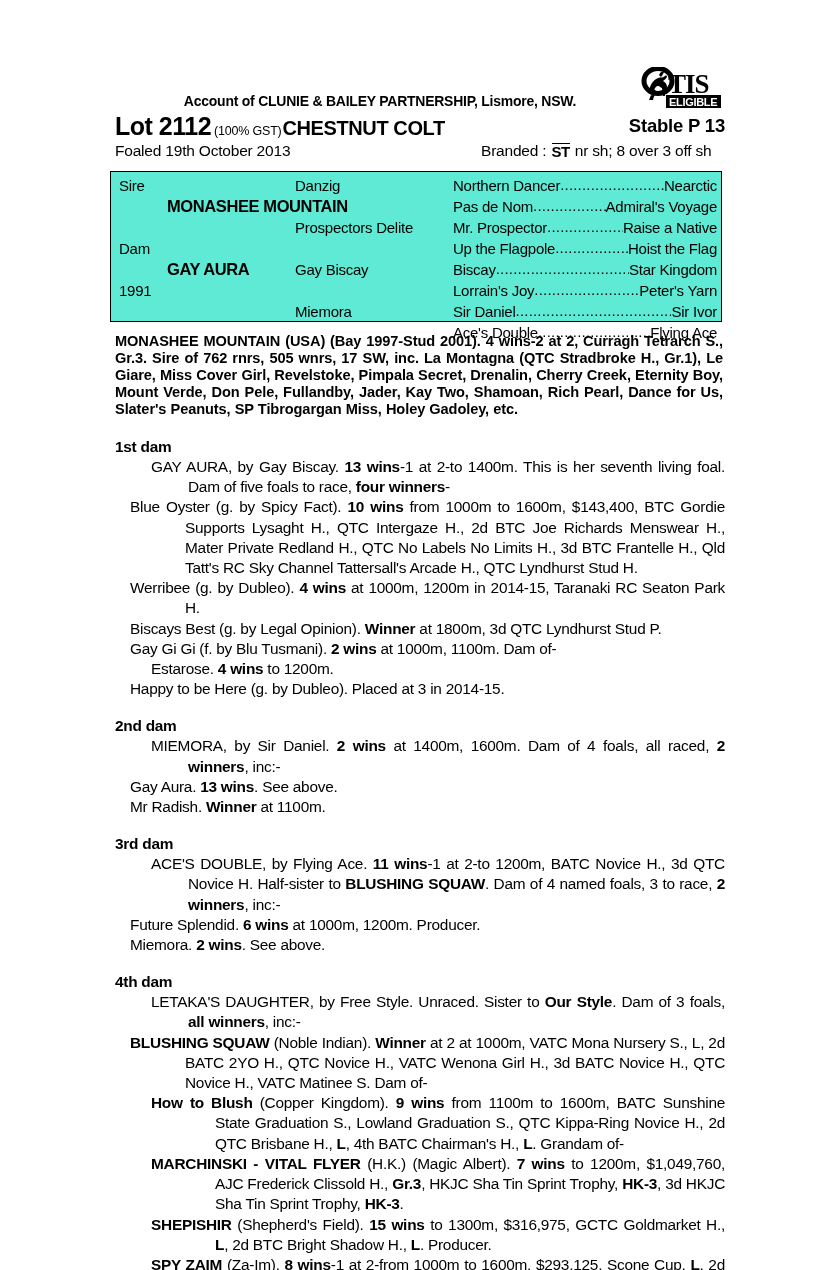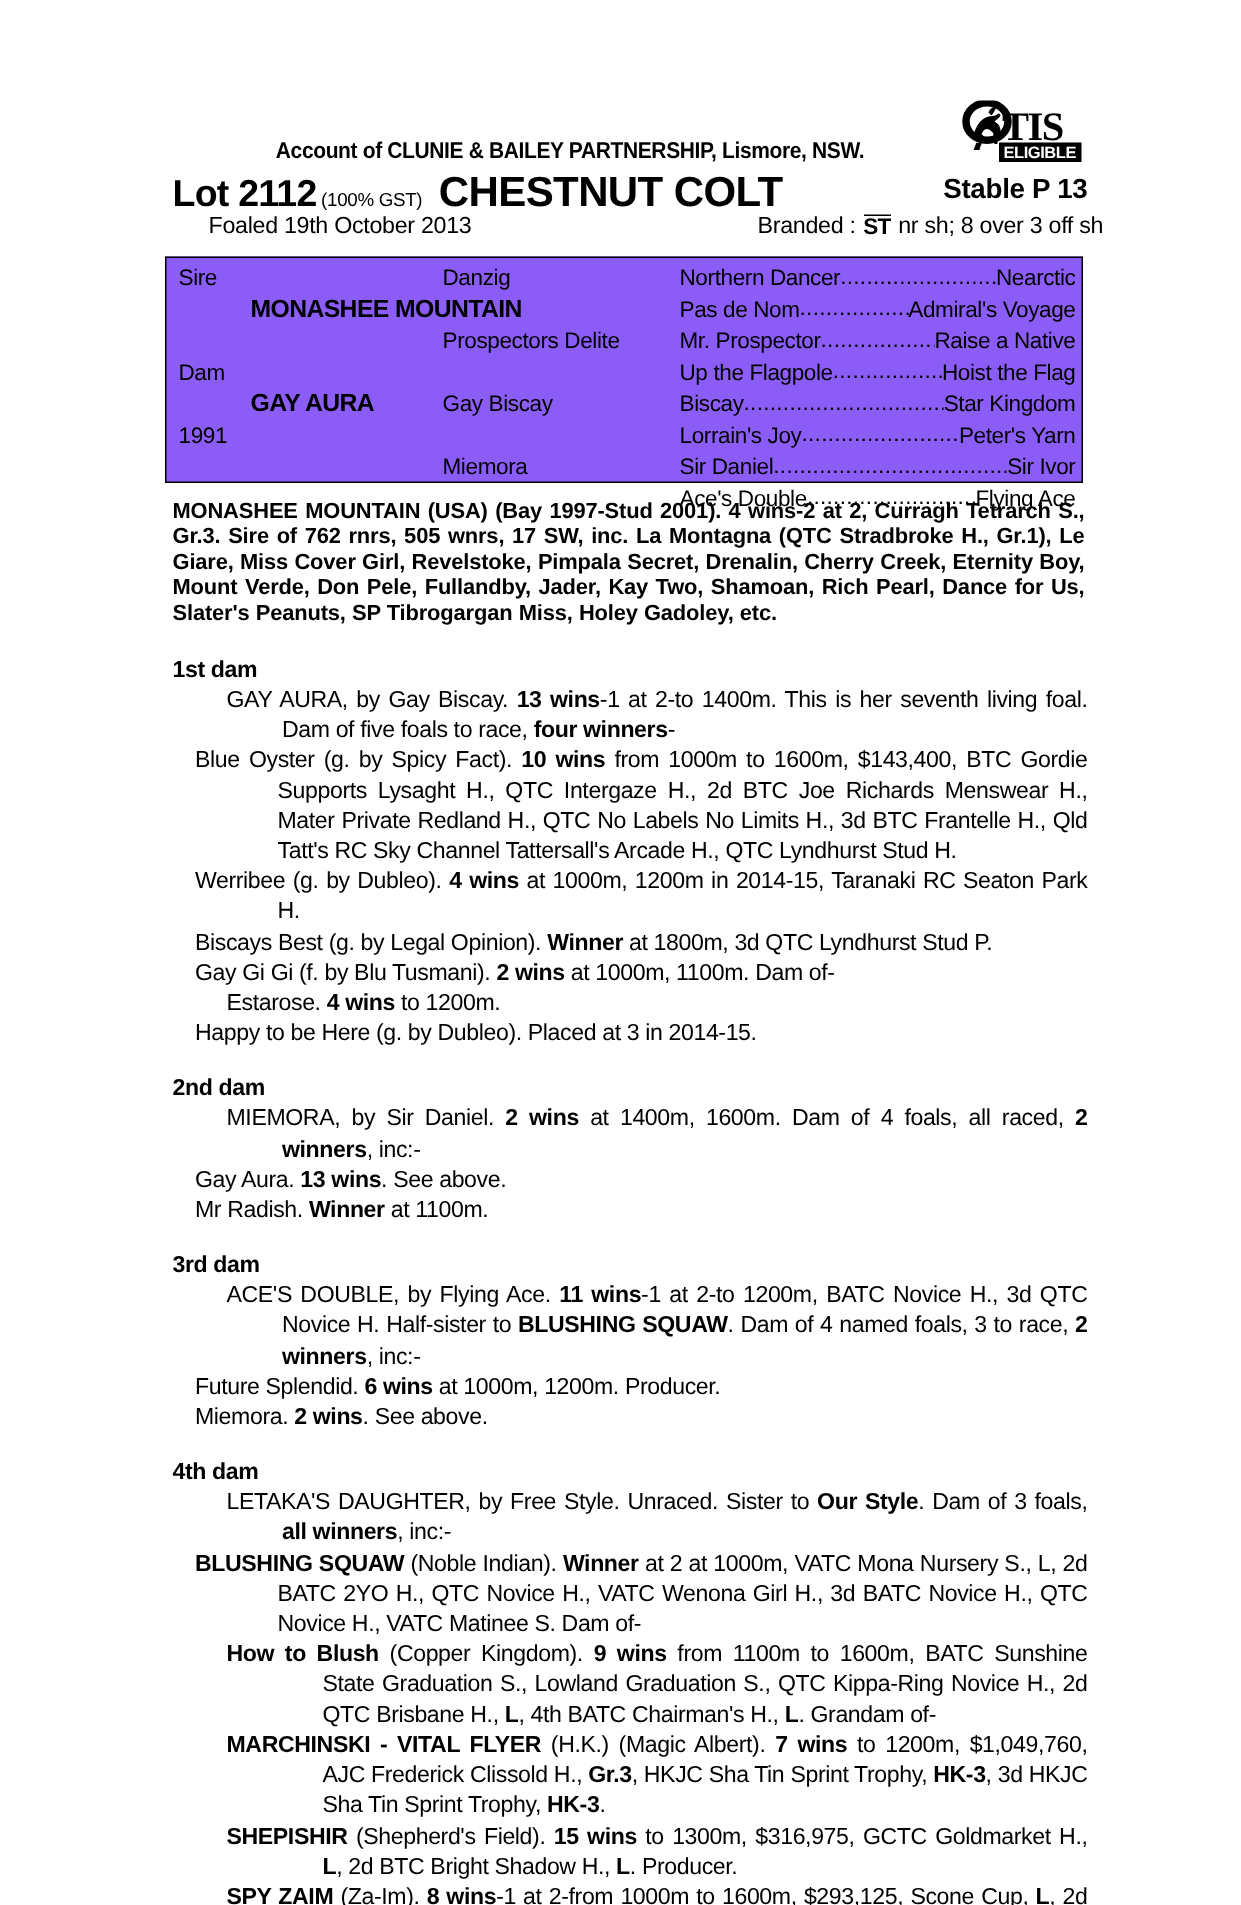--- a/index.html
+++ b/index.html
@@ -66,43 +66,41 @@
     text-align: center;
   }
   .gst {
     font-size: 12.5px;
     font-weight: normal;
     letter-spacing: -0.2px;
     padding-left: 3px;
     padding-right: 1px;
   }
   .colour-sex {
-    font-size: 28px;
+    font-size: 20px;
     font-weight: bold;
     letter-spacing: -0.4px;
-    margin-left: 10px;
   }
   .stable {
     position: absolute;
     right: 0;
     top: 3px;
     font-size: 18.5px;
     font-weight: bold;
     letter-spacing: -0.2px;
   }
 
   .foaled-row {
     position: absolute;
     left: 115px;
     top: 142px;
     width: 610px;
     height: 22px;
     font-size: 15.5px;
     letter-spacing: -0.2px;
-    margin-left: 24px;
   }
   .branded {
     position: absolute;
     left: 366px;
     top: 0;
     white-space: nowrap;
   }
   .brandmark {
     display: inline-block;
     border-top: 1.6px solid #000;
@@ -118,21 +116,21 @@
 
   
   .ped-table {
     position: absolute;
     left: 110px;
     top: 171px;
     width: 612px;
     height: 151px;
     border: 1.6px solid #000;
     box-sizing: border-box;
-    background: #8b5cf6;
+    background: #5eead4;
   }
   .ped-inner {
     position: absolute;
     left: 2px; top: 1px; right: 2px; bottom: 1px;
     box-sizing: border-box;
   }
   .ped-col-sire {
     position: absolute;
     left: 6px;
     top: 2px;

